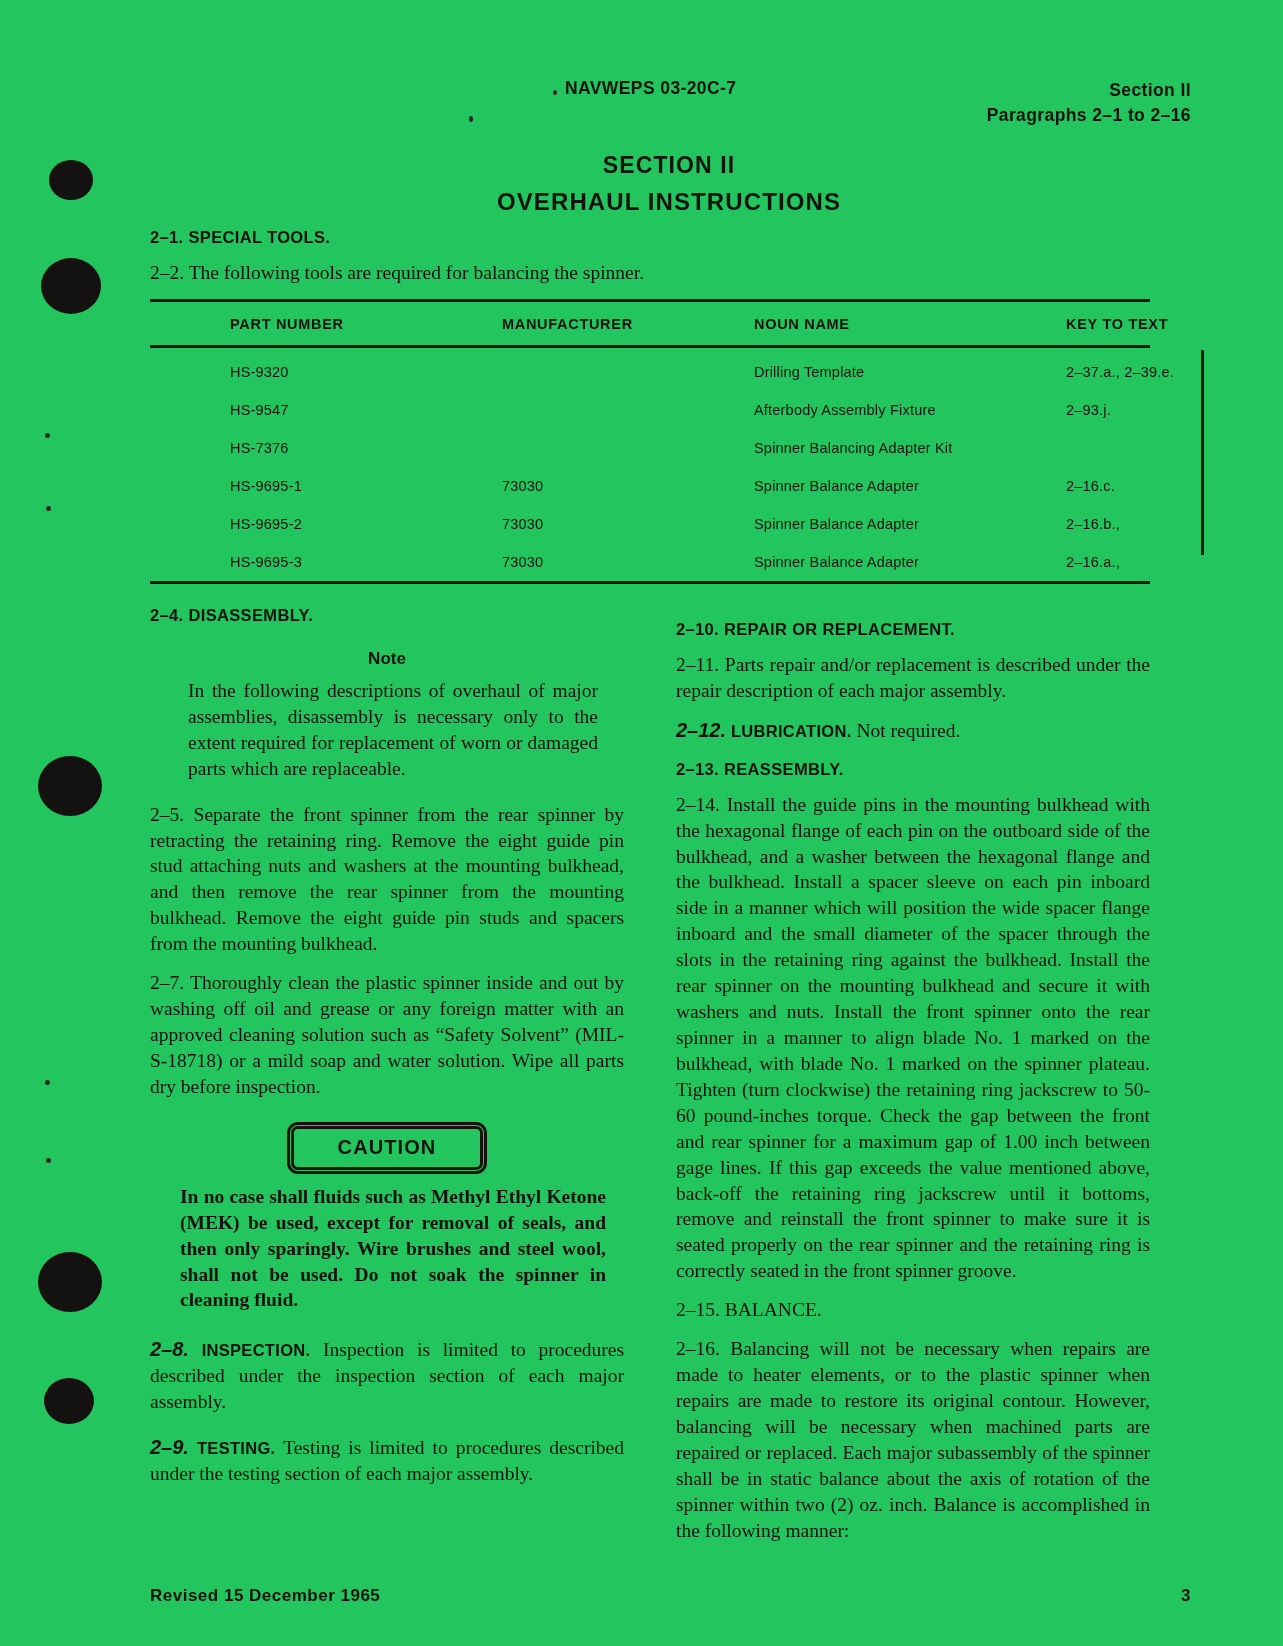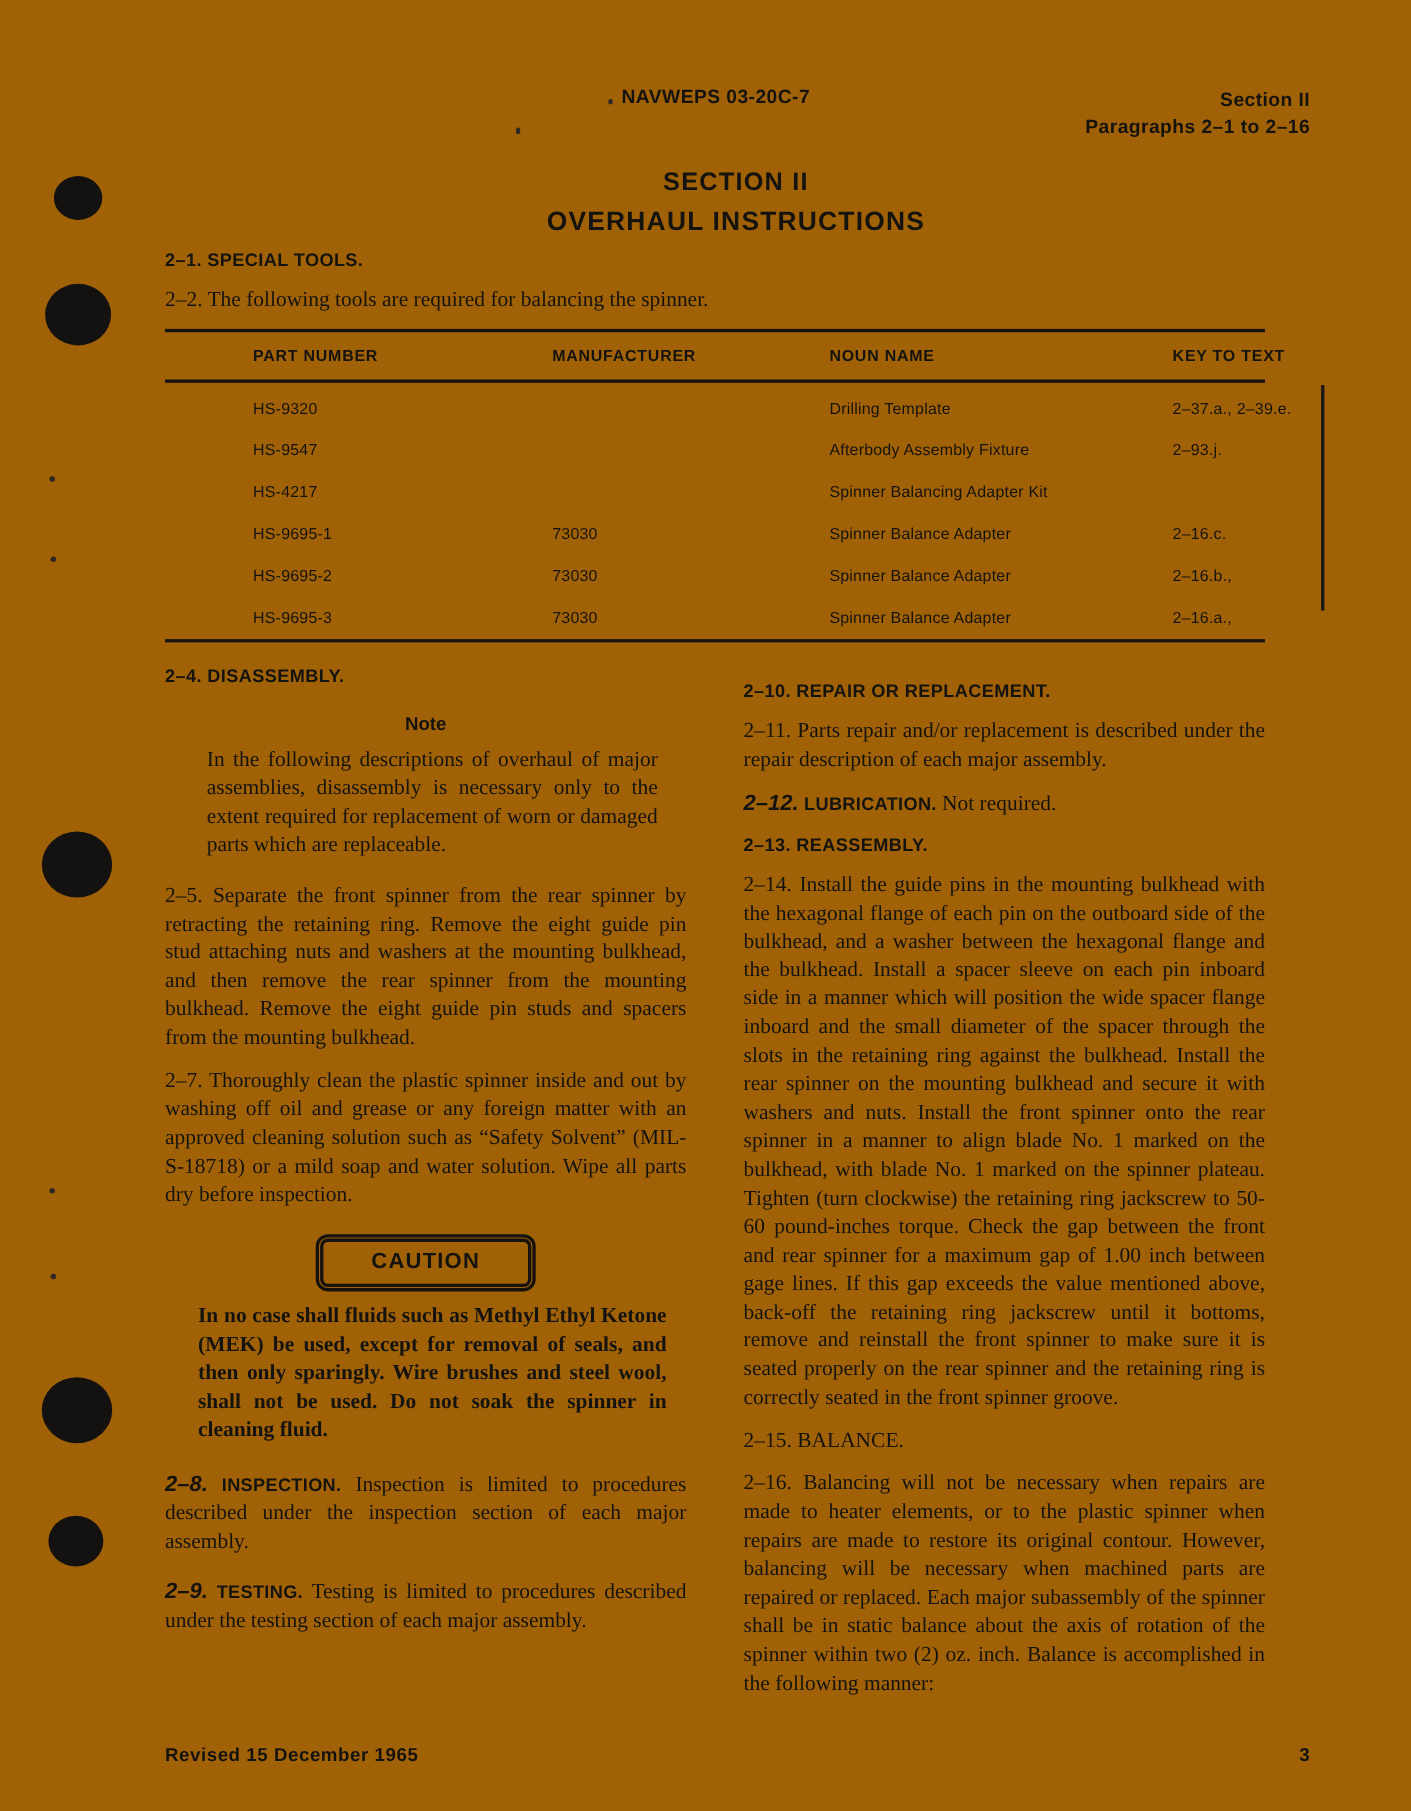--- a/index.html
+++ b/index.html
@@ -5,21 +5,21 @@
   html, body {
     margin: 0;
     padding: 0;
     background: #9b9b93;
   }
   .page {
     position: relative;
     width: 1283px;
     height: 1646px;
     margin: 0 auto;
-    background: #a16207;
+    background: #22c55e;
     overflow: hidden;
     font-family: "Liberation Serif", serif;
     color: #15130f;
   }
 
   
   .hole {
     position: absolute;
     background: #141210;
     border-radius: 50%;
@@ -266,21 +266,21 @@
             <td class="c3">Drilling Template</td>
             <td class="c4">2–37.a., 2–39.e.</td>
           </tr>
           <tr>
             <td class="c1">HS-9547</td>
             <td class="c2"></td>
             <td class="c3">Afterbody Assembly Fixture</td>
             <td class="c4">2–93.j.</td>
           </tr>
           <tr>
-            <td class="c1">HS-4217</td>
+            <td class="c1">HS-7376</td>
             <td class="c2"></td>
             <td class="c3">Spinner Balancing Adapter Kit</td>
             <td class="c4"></td>
           </tr>
           <tr>
             <td class="c1">HS-9695-1</td>
             <td class="c2">73030</td>
             <td class="c3">Spinner Balance Adapter</td>
             <td class="c4">2–16.c.</td>
           </tr>

